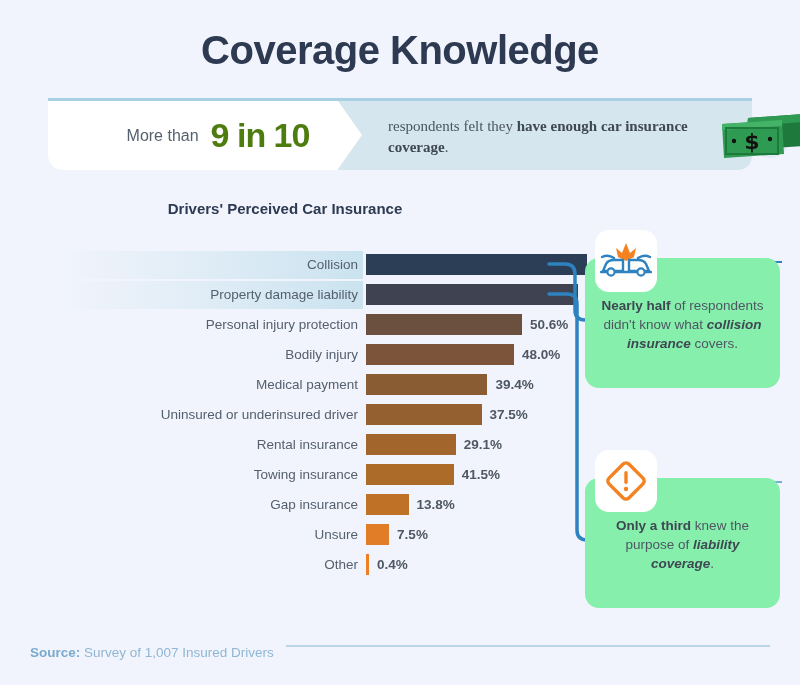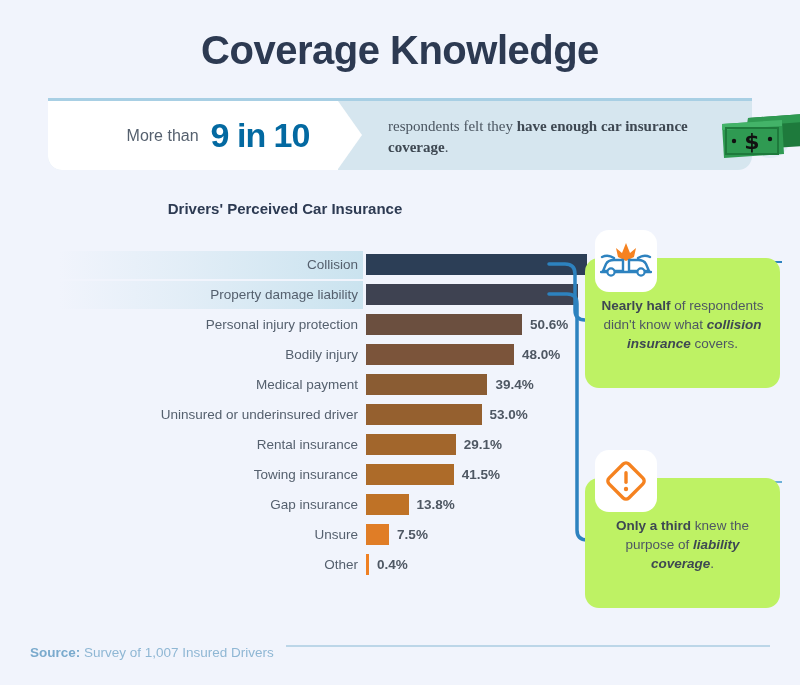--- a/index.html
+++ b/index.html
@@ -30,21 +30,21 @@
     position:absolute;left:290px;top:3px;width:0;height:0;
     border-top:34.5px solid transparent;
     border-bottom:34.5px solid transparent;
     border-left:24px solid #ffffff;
   }
   .banner-left-text{
     position:absolute;left:0;top:3px;width:290px;height:69px;
     display:flex;align-items:center;justify-content:center;gap:12px;margin-left:25px;
   }
   .more-than{font-size:16px;color:#55606e;}
-  .nine-in-ten{font-size:34px;font-weight:bold;color:#0369a1;letter-spacing:-1px;}
+  .nine-in-ten{font-size:34px;font-weight:bold;color:#4d7c0f;letter-spacing:-1px;}
   .banner-right-text{
     position:absolute;left:340px;top:4px;width:320px;height:69px;
     display:flex;align-items:center;
     font-size:15px;color:#4a5560;line-height:1.35;font-family:Liberation Serif, serif;
   }
   .banner-right-text b{color:#3e4852;}
   .money-icon{position:absolute;left:672px;top:14px;}
   
   .chart-title{
     position:absolute;left:30px;top:200px;width:510px;text-align:center;
@@ -63,21 +63,21 @@
   }
   .row .bar{position:absolute;left:328px;top:4px;height:21px;}
   .row .val{
     position:absolute;top:0;height:28px;display:flex;align-items:center;
     font-size:13.5px;font-weight:bold;color:#4e5763;
   }
   
   .connectors{position:absolute;left:0;top:0;width:800px;height:685px;pointer-events:none;}
   
   .card{
-    position:absolute;width:195px;background:#bef264;border-radius:14px;
+    position:absolute;width:195px;background:#86efac;border-radius:14px;
   }
   .card-1{left:585px;top:258px;height:130px;}
   .card-2{left:585px;top:478px;height:130px;}
   .card-txt{
     padding:38px 14px 0 14px;text-align:center;
     font-size:13.5px;color:#4e5763;line-height:1.42;
   }
   .card-2 .card-txt{}
   .card-txt b{color:#3e4852;}
   .card-txt i{font-weight:bold;font-style:italic;color:#3e4852;}
@@ -157,21 +157,21 @@
       <div class="val" style="left: 483.95px;">48.0%</div>
     </div>
     <div class="row">
       <div class="cat">Medical payment</div>
       <div class="bar" style="width: 121.442px; background: rgb(138, 92, 51);"></div>
       <div class="val" style="left: 457.442px; text-align: right;">39.4%</div>
     </div>
     <div class="row">
       <div class="cat">Uninsured or underinsured driver</div>
       <div class="bar" style="width: 115.586px; background: rgb(149, 96, 47);"></div>
-      <div class="val" style="left: 451.586px;">53.0%</div>
+      <div class="val" style="left: 451.586px;">37.5%</div>
     </div>
     <div class="row">
       <div class="cat">Rental insurance</div>
       <div class="bar" style="width: 89.6946px; background: rgb(162, 102, 44);"></div>
       <div class="val" style="left: 425.695px;">29.1%</div>
     </div>
     <div class="row">
       <div class="cat">Towing insurance</div>
       <div class="bar" style="width: 87.8452px; background: rgb(173, 107, 41);"></div>
       <div class="val" style="left: 423.845px;">41.5%</div>

